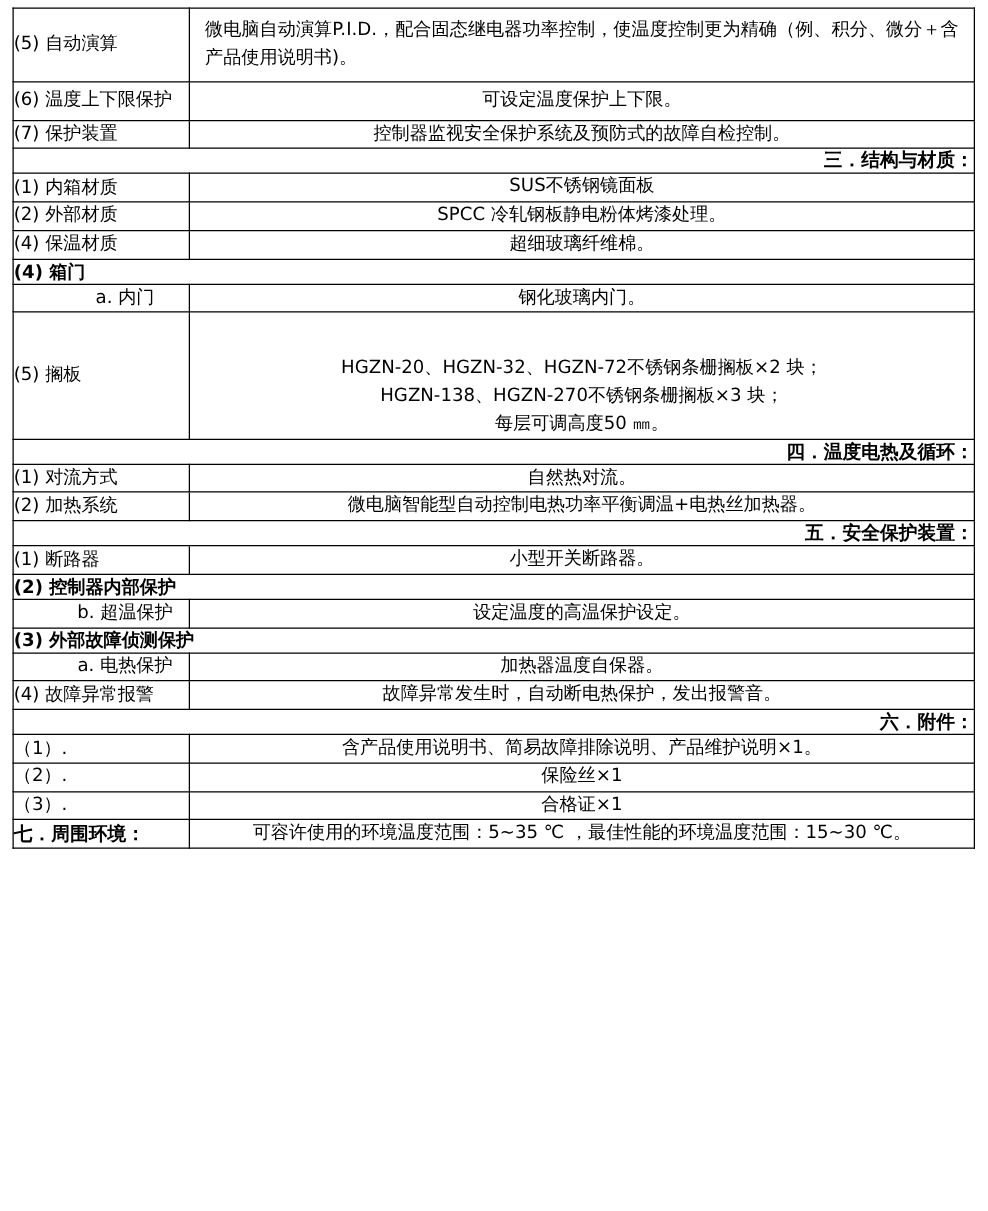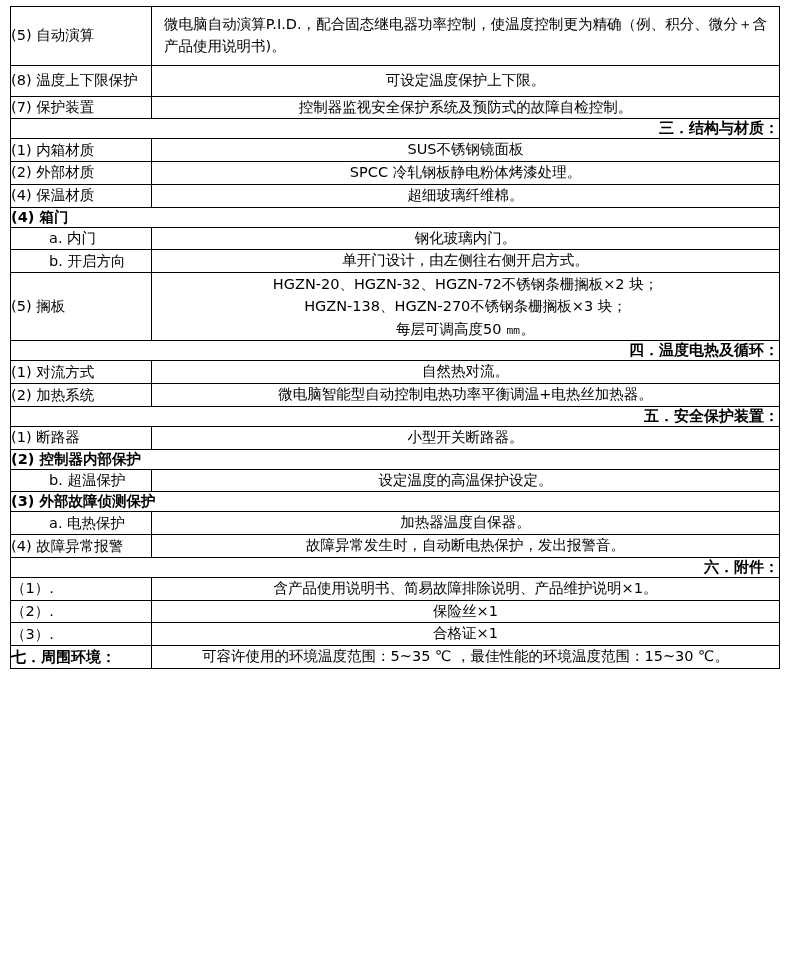--- a/index.html
+++ b/index.html
@@ -32,20 +32,21 @@
   }
   .label-cell {
     width: 140px;
     padding: 7px 6px 7px 8px;
     font-size: 14.5px;
     line-height: 1.45;
     white-space: nowrap;
   }
   .label-cell.indent {
     padding-left: 38px;
+    text-align: center;
   }
   .value-cell {
     padding: 7px 10px;
     font-size: 14.5px;
     line-height: 1.5;
     text-align: center;
   }
   .value-cell.justify {
     text-align: left;
     text-align: justify;
@@ -61,20 +62,21 @@
   }
   .sub-head-cell {
     padding: 7px 6px 7px 8px;
     font-size: 14.5px;
     font-weight: bold;
     white-space: nowrap;
   }
   .multi-line {
     text-align: center;
     line-height: 1.55;
+    margin-top: 33px;
   }
   .multi-line div {
     white-space: nowrap;
   }
   .last-row-label {
     font-weight: bold;
     font-size: 15px;
     padding: 10px 6px 10px 10px;
     white-space: nowrap;
   }
@@ -88,21 +90,21 @@
 <div class="page">
   <table class="spec">
     <tbody>
 
       <tr>
         <td class="label-cell clipped">(5)  自动演算</td>
         <td class="value-cell justify">微电脑自动演算P.I.D.，配合固态继电器功率控制，使温度控制更为精确（例、积分、微分＋含产品使用说明书)。</td>
       </tr>
 
       <tr>
-        <td class="label-cell clipped" style="height:30px;">(8)  温度上下限保护</td>
+        <td class="label-cell clipped" style="height:30px;">(6)  温度上下限保护</td>
         <td class="value-cell">可设定温度保护上下限。</td>
       </tr>
 
       <tr>
         <td class="label-cell">(7)  保护装置</td>
         <td class="value-cell">控制器监视安全保护系统及预防式的故障自检控制。</td>
       </tr>
 
       <tr>
         <td class="section-cell" colspan="2">三．结构与材质：</td>
@@ -125,24 +127,20 @@
 
       <tr>
         <td class="sub-head-cell" colspan="2">(4)  箱门</td>
       </tr>
 
       <tr>
         <td class="label-cell indent">a.  内门</td>
         <td class="value-cell">钢化玻璃内门。</td>
       </tr>
 
-      <tr>
-        <td class="label-cell indent">b.  开启方向</td>
-        <td class="value-cell">单开门设计，由左侧往右侧开启方式。</td>
-      </tr>
 
       <tr>
         <td class="label-cell">(5)  搁板</td>
         <td class="value-cell">
           <div class="multi-line">
             <div>HGZN-20、HGZN-32、HGZN-72不锈钢条栅搁板×2 块；</div>
             <div>HGZN-138、HGZN-270不锈钢条栅搁板×3 块；</div>
             <div>每层可调高度50 ㎜。</div>
           </div>
         </td>

